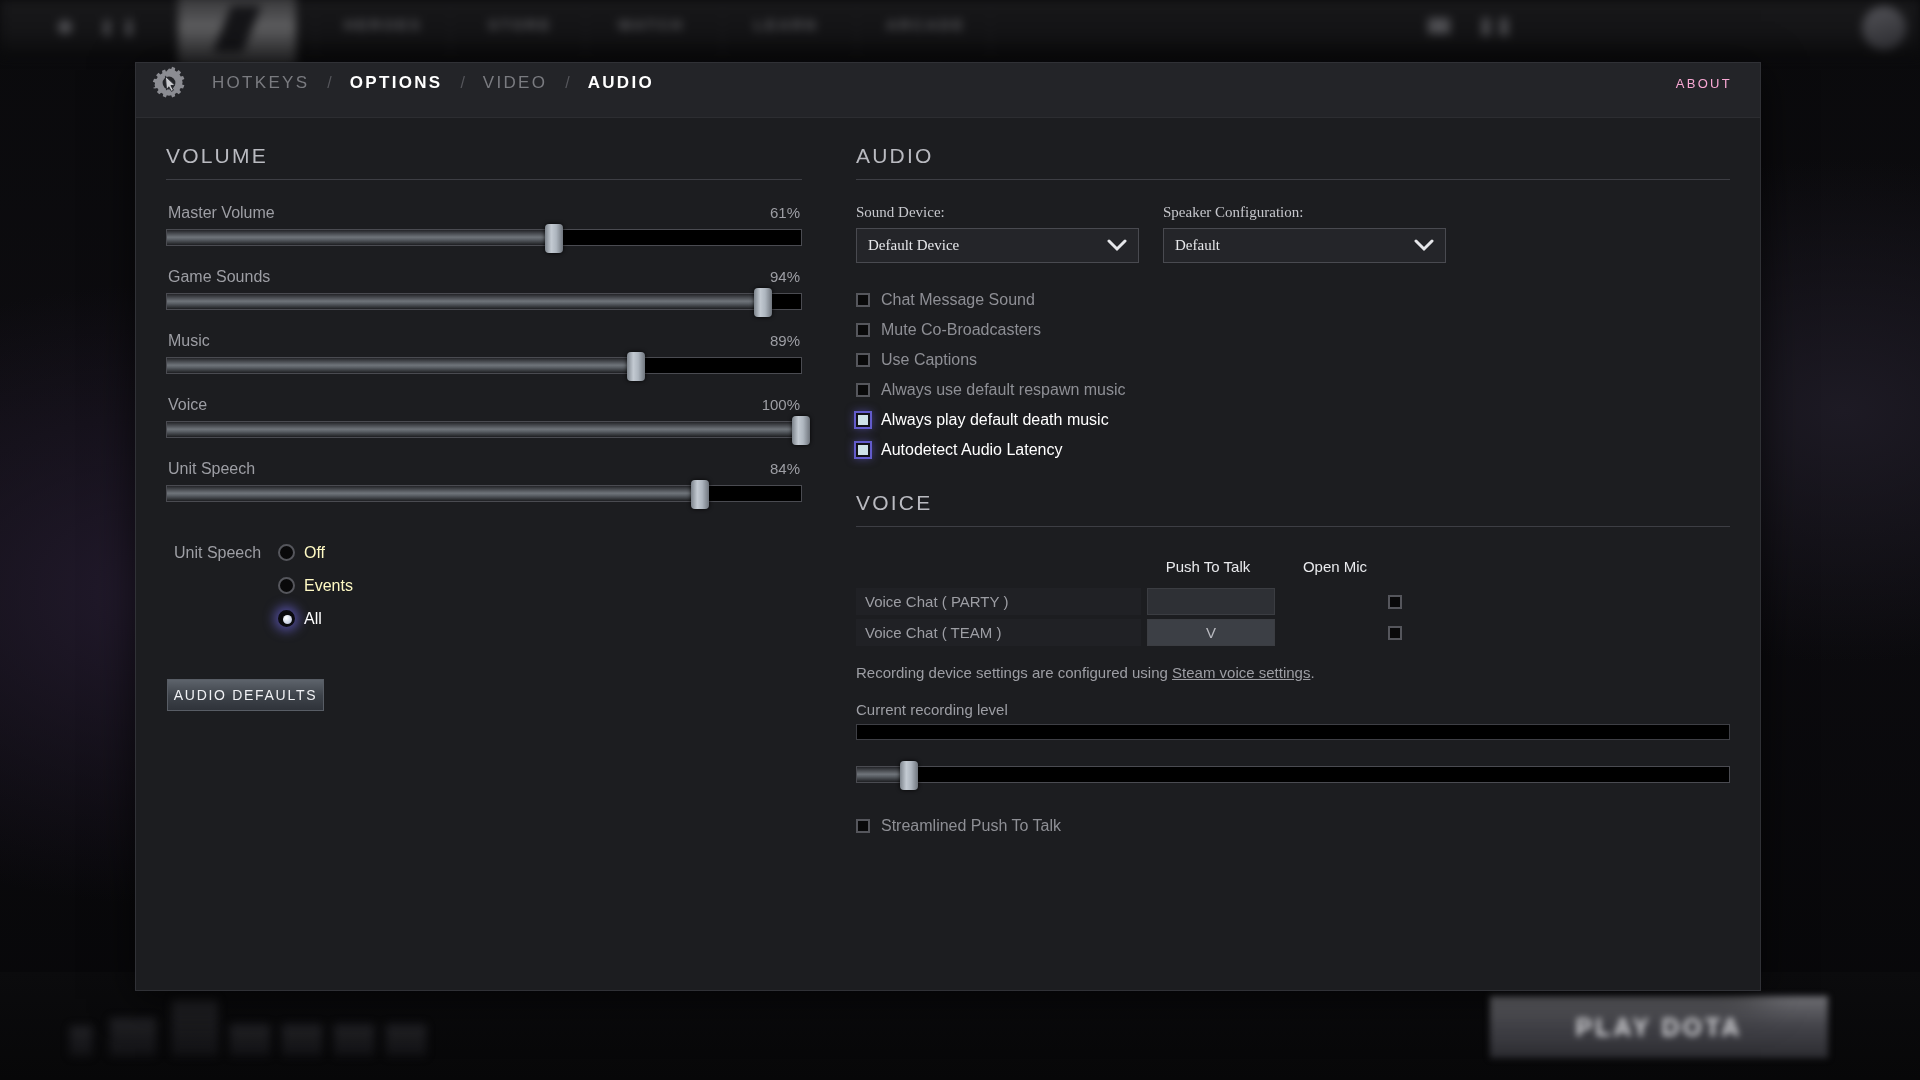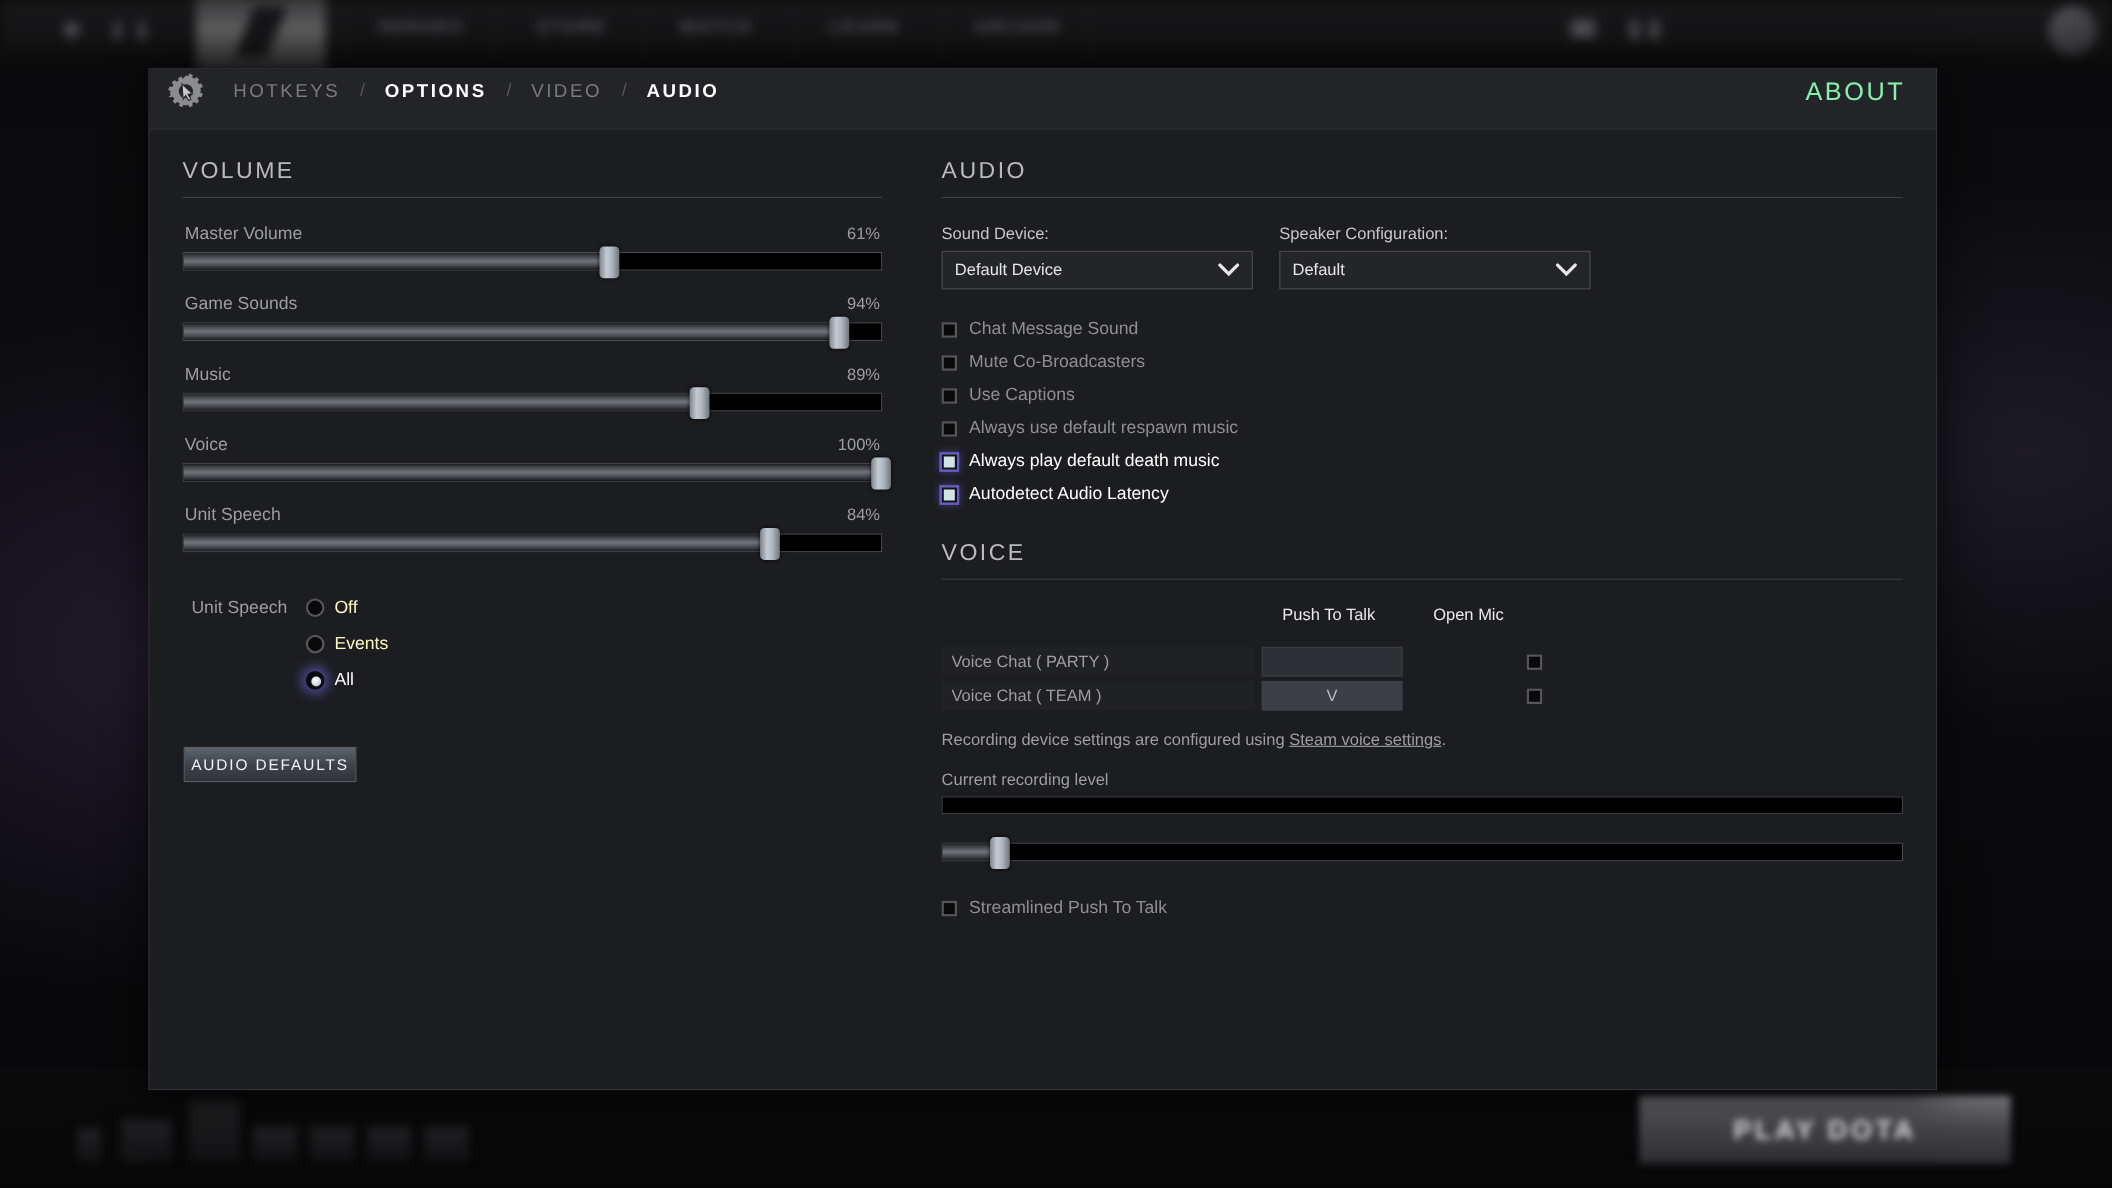--- a/index.html
+++ b/index.html
@@ -155,23 +155,23 @@
     cursor: pointer;
   }
   .crumb.active { color: #ffffff; font-weight: bold; }
   .crumb-sep {
     color: #55565b;
     font-size: 16px;
     padding: 0 16px;
   }
   .about-tab {
     margin-left: auto;
-    font-size: 23px;
+    font-size: 13px;
     letter-spacing: 2.3px;
-    color: #86efac;
+    color: #f9a8d4;
     cursor: pointer;
   }
 
   .dialog-body {
     flex: 1;
     display: flex;
     padding: 26px 30px 0 30px;
   }
 
   .col-left  { width: 660px; flex: none; padding-right: 24px; }
@@ -271,21 +271,21 @@
     font-size: 14px;
     letter-spacing: 1.7px;
     display: flex;
     align-items: center;
     justify-content: center;
     cursor: pointer;
   }
 
   
   .field-row { display: flex; gap: 24px; margin-bottom: 22px; }
-  .field { width: 283px; }
+  .field { width: 283px; font-family: Liberation Serif, serif; }
   .field-label {
     font-size: 15px;
     color: #c6c7cc;
     padding-bottom: 7px;
   }
   .select {
     height: 35px;
     background: #242529;
     border: 1px solid #494a50;
     display: flex;
@@ -316,21 +316,21 @@
     background: #cfe3e8;
     box-shadow: 0 0 0 2px rgba(104,96,216,.9), 0 0 8px 2px rgba(104,96,216,.5);
   }
   .check-text { font-size: 16px; color: #8e8f95; }
   .check-row.on .check-text { color: #ffffff; }
 
   .voice-section { margin-top: 26px; }
 
   .voice-headrow {
     display: flex;
-    align-items: flex-start;
+    align-items: center;
     height: 30px;
     margin-bottom: 7px;
   }
   .vh-spacer { width: 285px; }
   .vh-ptt {
     width: 134px;
     text-align: center;
     color: #e9eaed;
     font-size: 15px;
   }

